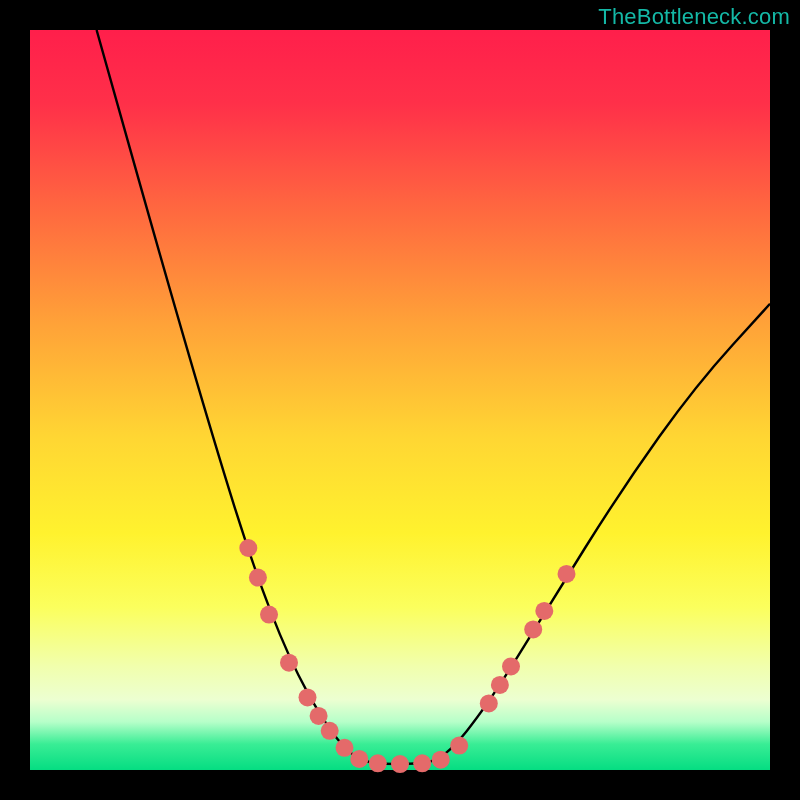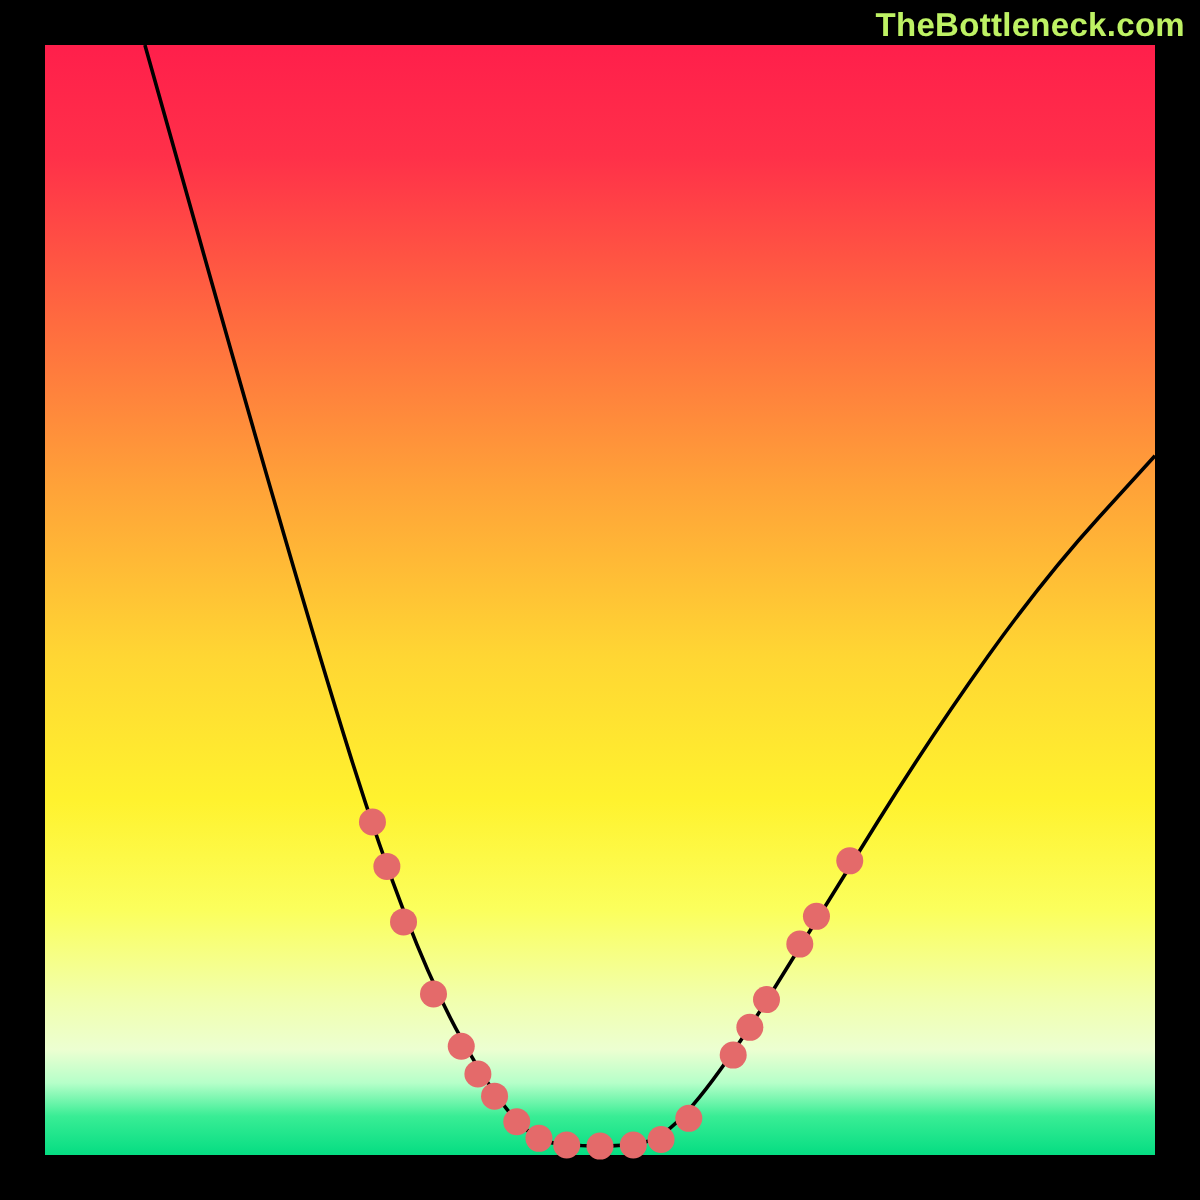--- a/index.html
+++ b/index.html
@@ -25,22 +25,22 @@
     top: 30px;
     width: 740px;
     height: 740px;
     
   }
   .watermark {
     position: absolute;
     top: 4px;
     right: 10px;
     font-size: 22px;
-    font-weight: 700;
-    color: #bef264;
+    font-weight: 400;
+    color: #14b8a6;
     letter-spacing: 0.2px;
   }
   svg.curve {
     position: absolute;
     left: 0;
     top: 0;
     width: 740px;
     height: 740px;
     overflow: visible;
   }

